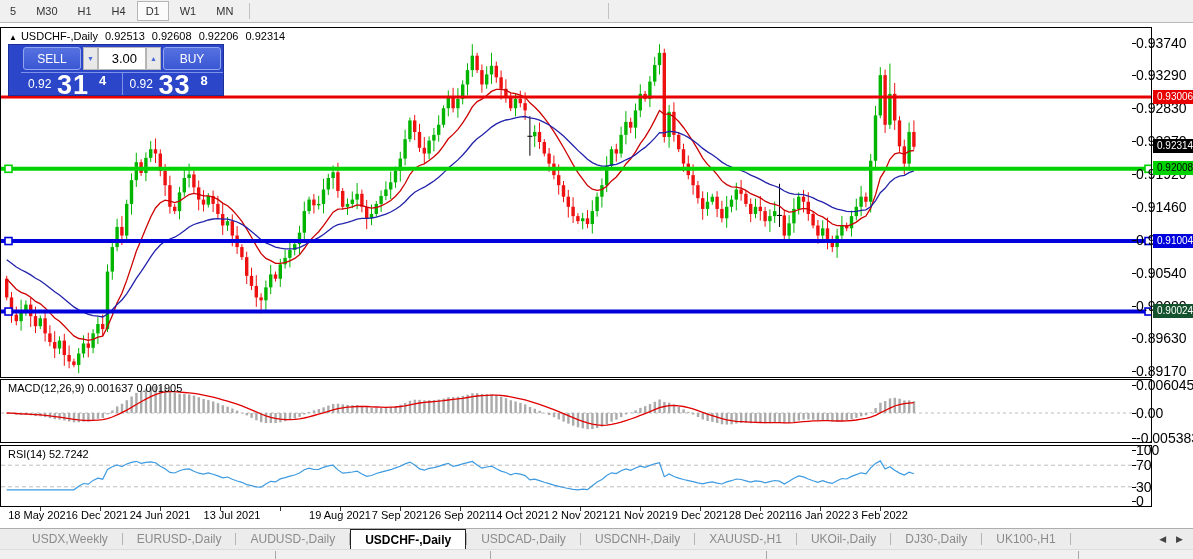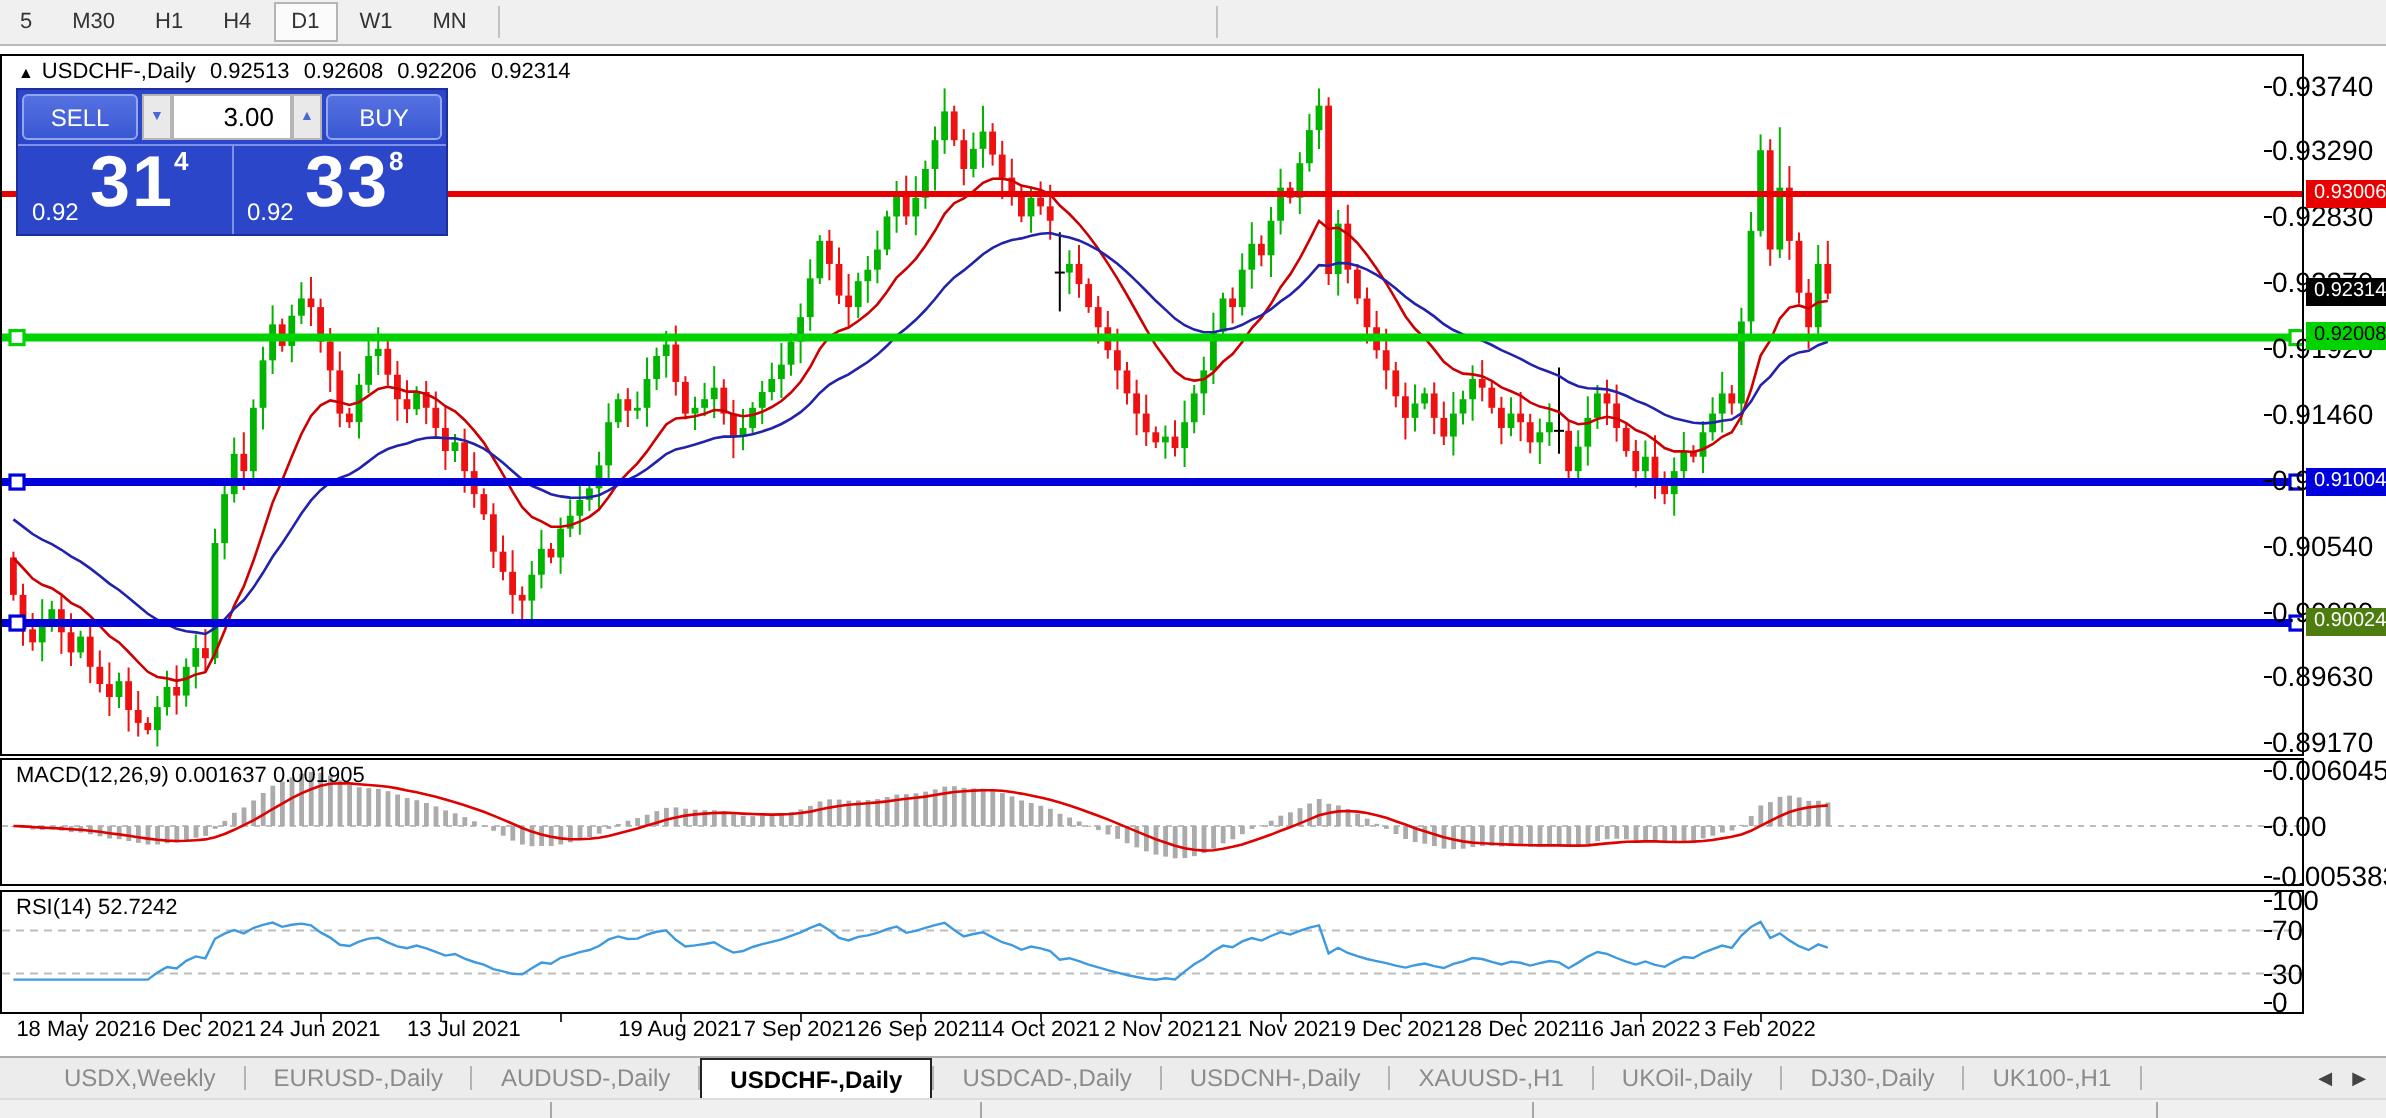--- a/index.html
+++ b/index.html
@@ -25,42 +25,42 @@
   #rsi-wrap    { position:absolute; left:0; top:422px; width:1152px; height:62px;  border:1px solid #000; }
   svg { display:block; }
   
   #chart-header {
     position:absolute; left:9px; top:7px; font-size:11px; color:#000; z-index:6; white-space:nowrap;
   }
   #chart-header .tri { font-size:8px; margin-right:4px; }
   #chart-header span { margin-right:4px; }
   
   #trade-panel {
-    position:absolute; left:8px; top:21px; width:216px; height:74px; z-index:5;
-    background:#2b46c9; border:1px solid #1c2f9a; display:flex; flex-direction:column;
+    position:absolute; left:8px; top:21px; width:216px; height:52px; z-index:5;
+    background:#2b46c9; border:1px solid #1c2f9a; display:flex; flex-direction:column;padding-left:12px;
   }
   #tp-row1 { display:flex; height:28px; align-items:stretch; border-bottom:1px solid #7d92e8; }
   .tp-btn {
     color:#fff; font-size:12px; display:flex; align-items:center; justify-content:center;
     background:linear-gradient(#5571e0,#3a57d4); border:1px solid #93a7ef; border-radius:3px;
     margin:2px; width:58px;
   }
   .spin-btn {
     width:15px; margin:2px 0; background:#e9e9e9; border:1px solid #b5b5b5; color:#4668d9;
     font-size:7px; display:flex; align-items:center; justify-content:center;
   }
   #vol-box {
     flex:1; margin:2px 0; background:#fff; border:1px solid #b5b5b5; color:#000;
     font-size:13px; display:flex; align-items:center; justify-content:flex-end; padding-right:8px;
   }
   #tp-row2 { display:flex; flex:1; }
   .price-box { flex:1; position:relative; color:#fff; }
   .price-box.sell { border-right:1px solid #7d92e8; }
   .pb-base { position:absolute; left:7px; bottom:4px; font-size:12px; }
-  .pb-big  { position:absolute; left:36px; top:-3px; font-size:36px; font-weight:bold; letter-spacing:1px; }
+  .pb-big  { position:absolute; left:36px; top:-3px; font-size:27px; font-weight:bold; letter-spacing:1px; }
   .pb-sup  { position:absolute; left:78px; top:0px; font-size:13px; font-weight:bold; }
   
   .ax-label {
     position:absolute; left:1136px; width:32px; font-size:14px; color:#000; height:13px; line-height:13px;
   }
   .ax-label::before {
     content:""; position:absolute; left:-4px; top:6px; width:4px; height:1px; background:#000;
   }
   .line-label {
     position:absolute; left:1153px; width:40px; height:14px; line-height:14px;
@@ -765,21 +765,21 @@
         <div class="ax-label" style="top: 144.629px;">0.91920</div>
         <div class="ax-label" style="top: 177.723px;">0.91460</div>
         <div class="ax-label" style="top: 210.817px;">0.91000</div>
         <div class="ax-label" style="top: 243.91px;">0.90540</div>
         <div class="ax-label" style="top: 277.004px;">0.90080</div>
         <div class="ax-label" style="top: 309.378px;">0.89630</div>
         <div class="ax-label" style="top: 342.471px;">0.89170</div>
         <div class="line-label" style="top: 66.5px; background: rgb(232, 0, 0); color: rgb(255, 255, 255);">0.93006</div>
         <div class="line-label" style="top: 138.299px; background: rgb(0, 211, 0); color: rgb(0, 0, 0);">0.92008</div>
         <div class="line-label" style="top: 210.529px; background: rgb(0, 0, 221); color: rgb(255, 255, 255);">0.91004</div>
-        <div class="line-label" style="top: 281.032px; background: #4d7c0f; color: rgb(255, 255, 255);">0.90024</div>
+        <div class="line-label" style="top: 281.032px; background: #14532d; color: rgb(255, 255, 255);">0.90024</div>
         <div class="line-label" style="top: 116.284px; background: rgb(0, 0, 0); color: rgb(255, 255, 255);">0.92314</div>
         <div class="ax-label" style="top: 355.5px;">0.006045</div>
         <div class="ax-label" style="top: 383.5px;">0.00</div>
         <div class="ax-label" style="top: 408.5px;">-0.005383</div>
         <div class="ax-label" style="top: 420.5px;">100</div>
         <div class="ax-label" style="top: 435.5px;">70</div>
         <div class="ax-label" style="top: 457.5px;">30</div>
         <div class="ax-label" style="top: 471.5px;">0</div>
       </div>
     <div id="date-layer">

